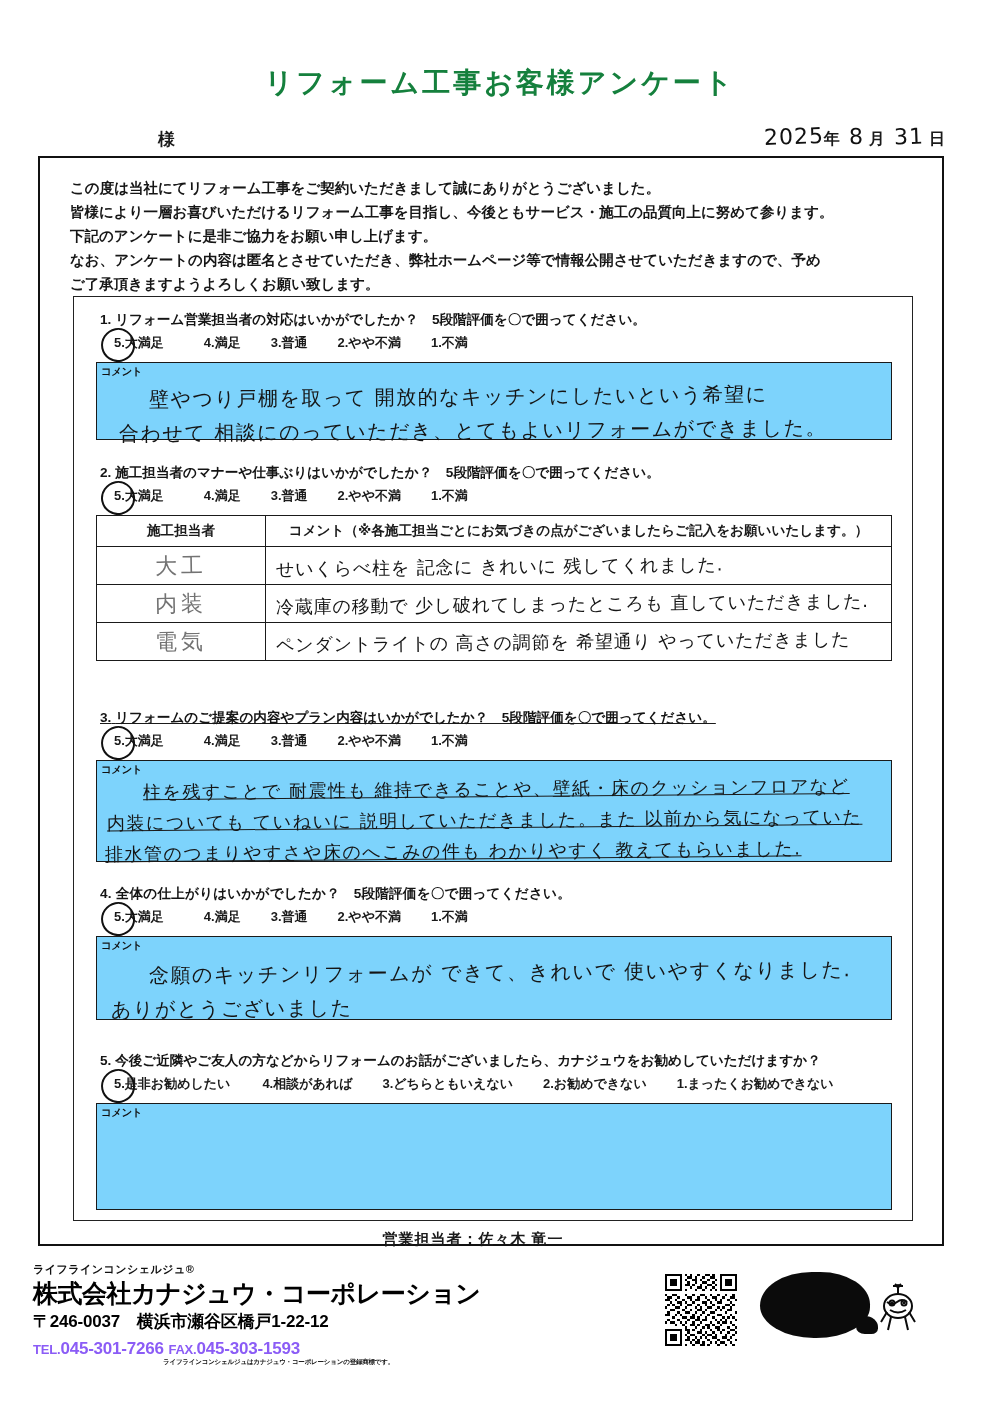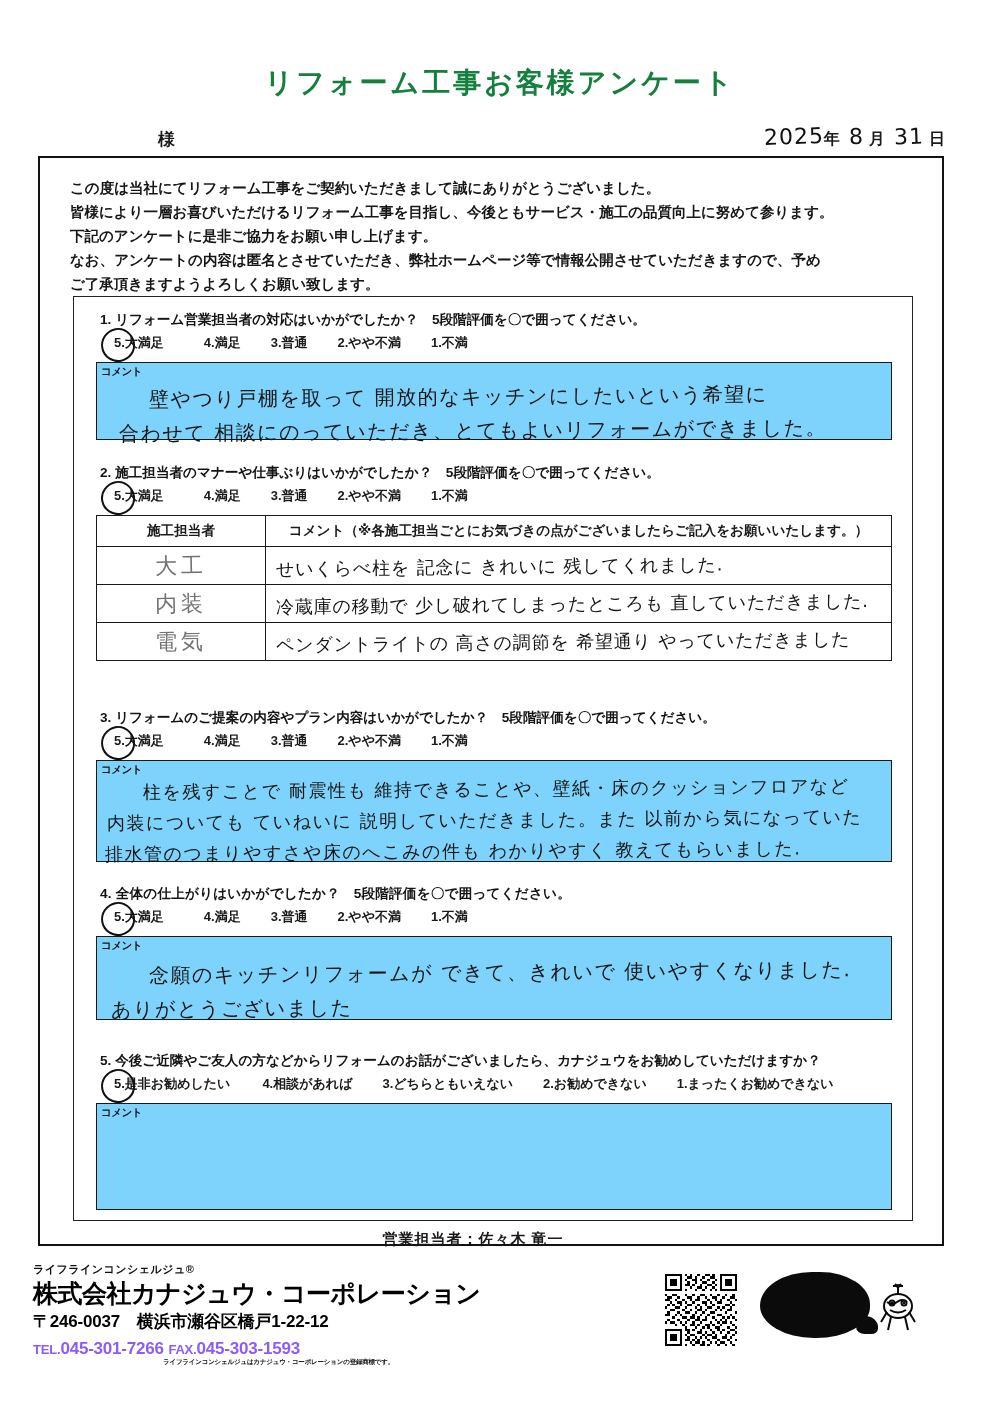--- a/index.html
+++ b/index.html
@@ -389,21 +389,21 @@
           <tr>
             <td class="col-role"><span class="role-hand">電気</span></td>
             <td>
                 <span class="cell-hand">ペンダントライトの 高さの調節を 希望通り やっていただきました</span>
               </td>
           </tr>
         </tbody>
       </table>
     </div>
 
-    <div class="question-block" style="top:412px;">
+    <div class="question-block" style="top:412px;text-decoration:underline;">
       <div class="q-text">
         <span>3.</span>
         <span>リフォームのご提案の内容やプラン内容はいかがでしたか？　5段階評価を〇で囲ってください。</span>
       </div>
       <div class="scale-row">
         <span class="opt circled">5.大満足</span><span class="sp1"></span><span class="opt">4.満足</span><span class="sp2"></span><span class="opt">3.普通</span><span class="sp2"></span><span class="opt">2.やや不満</span><span class="sp2"></span><span class="opt">1.不満</span>
       </div>
       <div class="comment-box" style="height:102px;margin-top:4px;">
         <span class="comment-tag">コメント</span>
         <div class="hand-text" style="padding:12px 0 0 46px;font-size:18px;line-height:31px;">

